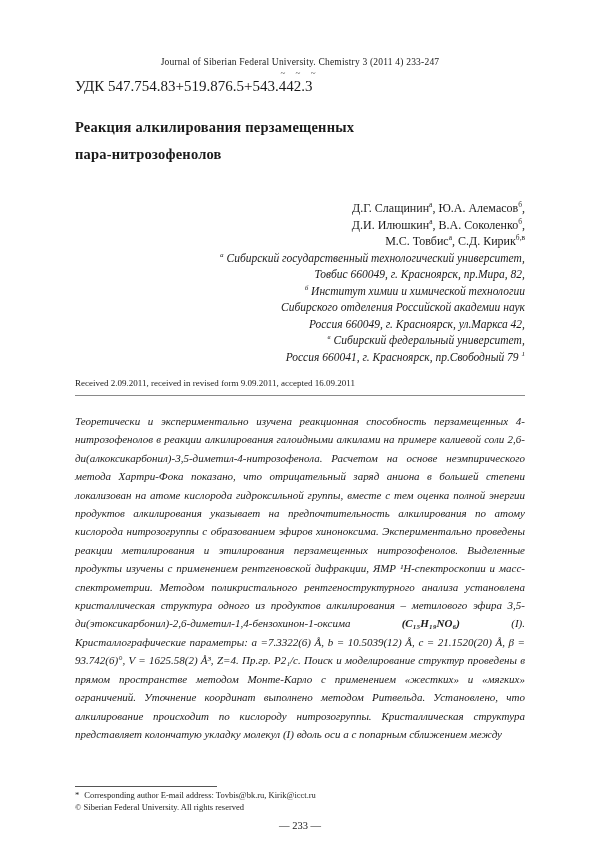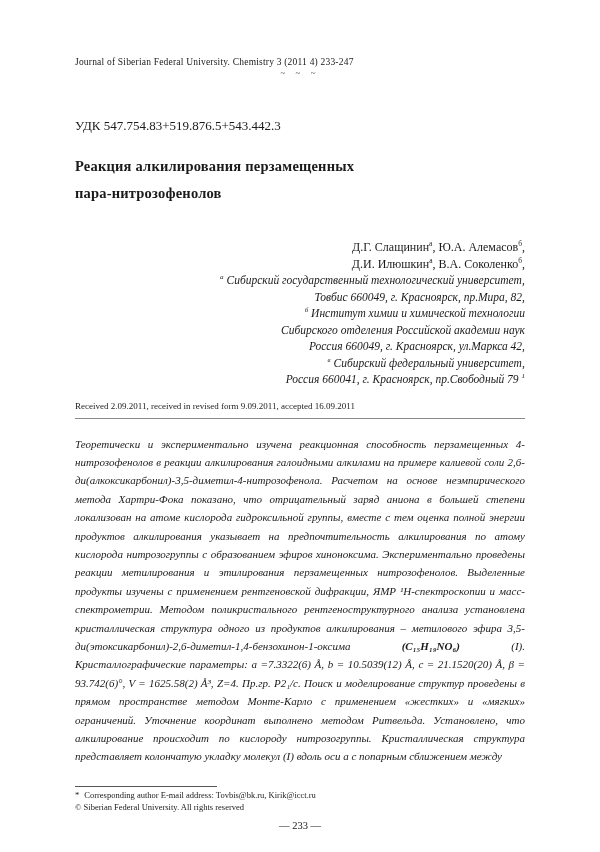--- a/index.html
+++ b/index.html
@@ -6,24 +6,24 @@
   html, body { margin: 0; padding: 0; }
   body {
     width: 600px; height: 852px;
     background: #ffffff;
     color: #1a1a1a;
     font-family: "Liberation Serif", serif;
   }
   .page { position: relative; width: 600px; height: 852px; overflow: hidden; background: #fff; }
   .content { padding: 0 75px; }
 
-  .journal-header { margin-top: 57px; text-align: left; font-size: 9.5px; letter-spacing: .2px; }
+  .journal-header { margin-top: 57px; text-align: center; font-size: 9.5px; letter-spacing: .2px; }
   .ornament { text-align: center; font-size: 9px; letter-spacing: 4px; margin-top: 1px; color: #444; }
 
-  .udk { margin-top: 40px; font-size: 13px; }
+  .udk { font-size: 15px; }
 
   .title { margin: 19px 0 0 0; font-size: 14.5px; font-weight: bold; line-height: 27px; letter-spacing: .2px; }
   .title .i { }
 
   .authors { margin-top: 32px; text-align: right; font-weight: normal; font-size: 12px; line-height: 16.5px; }
   .affiliations { text-align: right; font-style: italic; font-size: 11.5px; line-height: 16.5px; }
   sup { font-size: 62%; vertical-align: super; line-height: 0; }
 
   .received { margin-top: 13px; font-size: 9px; }
   .rule { margin-top: 7px; border-top: 1px solid #8a8a8a; height: 0; }
@@ -49,20 +49,21 @@
     <div class="udk">УДК 547.754.83+519.876.5+543.442.3</div>
 
     <h1 class="title">
       <span>Реакция алкилирования перзамещенных</span><br>
       <span class="i">пара</span><span>-нитрозофенолов</span>
     </h1>
 
     <div class="authors">
       <div><span>Д.Г. Слащинин</span><sup>а</sup><span>, Ю.А. Алемасов</span><sup>б</sup><span>,</span></div>
       <div><span>Д.И. Илюшкин</span><sup>а</sup><span>, В.А. Соколенко</span><sup>б</sup><span>,</span></div>
+      <div><span>М.С. Товбис</span><sup>а</sup><span>, С.Д. Кирик</span><sup>б,в</sup></div>
     </div>
 
     <div class="affiliations">
       <div><sup>а</sup><span> Сибирский государственный технологический университет,</span></div>
       <div><span>Товбис 660049, г. Красноярск, пр.Мира, 82,</span></div>
       <div><sup>б</sup><span> Институт химии и химической технологии</span></div>
       <div><span>Сибирского отделения Российской академии наук</span></div>
       <div><span>Россия 660049, г. Красноярск, ул.Маркса 42,</span></div>
       <div><sup>в</sup><span> Сибирский федеральный университет,</span></div>
       <div><span>Россия 660041, г. Красноярск, пр.Свободный 79 </span><sup>1</sup></div>

